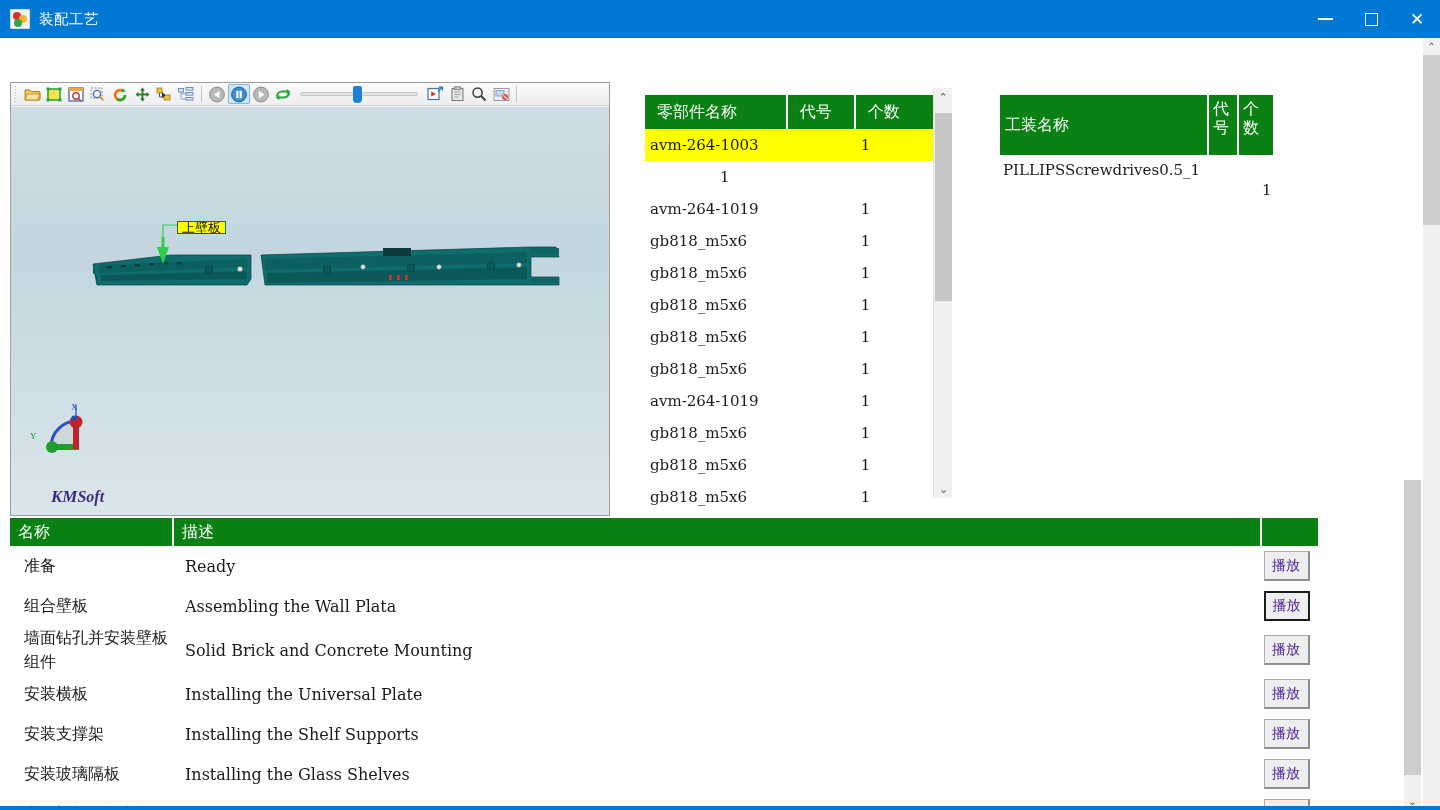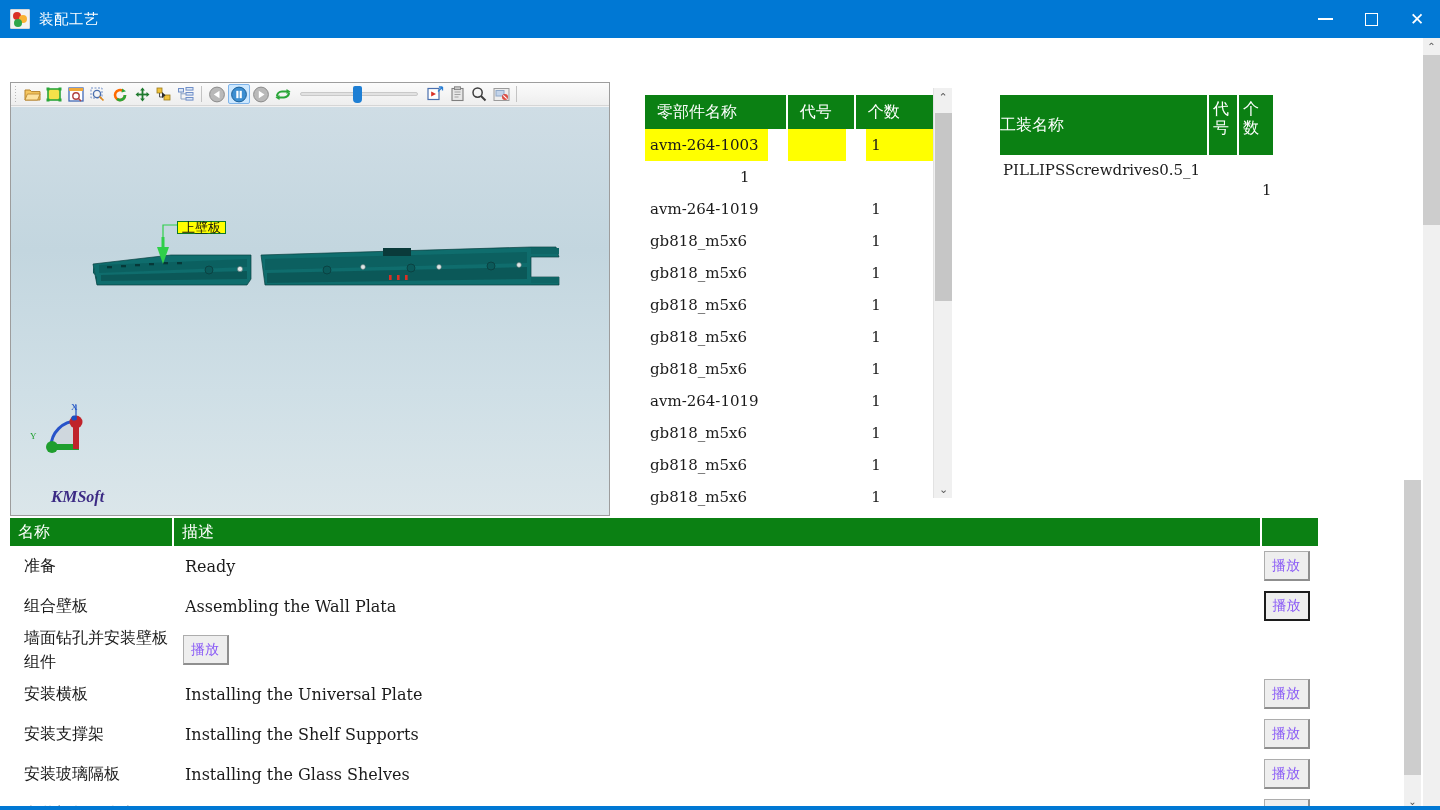--- a/index.html
+++ b/index.html
@@ -81,39 +81,39 @@
     font-family:"DejaVu Sans", sans-serif; white-space:nowrap; line-height:9px;
   }
   .tbl { position:absolute; font-family:"DejaVu Serif", serif; font-size:15px; color:#1a1a1a; }
 
   #parts { left:645px; top:57px; width:288px; }
   #parts .hdr { display:flex; height:34px; }
   #parts .hdr div { background:#0b8013; color:#fff; display:flex; align-items:center;
      padding-left:12px; font-size:16px; font-family:"DejaVu Sans", sans-serif;
      border-right:2px solid #ffffff; }
   #parts .c1 { width:148px; } #parts .c2 { width:70px; } #parts .c3 { width:80px; border-right:none !important;}
-  .prow { display:flex; height:32px; align-items:center;gap:20px; }
+  .prow { display:flex; height:32px; align-items:center; }
   .prow div { padding-left:5px; height:100%; display:flex; align-items:center; }
   .prow .c1 { width:148px; } .prow .c2 { width:70px; } .prow .c3 { width:70px; }
   .prow.sel div { background:#ffff00; }
 
   #partsScroll {
     position:absolute; left:933px; top:50px; width:19px; height:410px; background:#f0f0f0;
     border-left:1px solid #e2e2e2;
   }
   #partsScroll .up, #partsScroll .dn { height:18px; display:flex; align-items:center;
     justify-content:center; color:#5a5a5a; font-size:11px; }
   #partsScroll .thumb { position:absolute; left:1px; width:17px; top:25px; height:188px;
     background:#c6c6c6; }
 
   #tools { left:1000px; top:57px; width:300px; }
   #tools .hdr { display:flex; height:60px; }
   #tools .hdr .th { background:#0b8013; color:#fff; border-right:2px solid #ffffff;
      font-family:"DejaVu Sans", sans-serif; font-size:16px; }
-  #tools .t1 { width:209px; display:flex; align-items:center; }
+  #tools .t1 { width:209px; display:flex; align-items:center; padding-left:5px; }
   #tools .t2 { width:30px; padding:4px 3px 0 4px; line-height:19px; }
   #tools .t3 { width:34px; padding:4px 3px 0 4px; line-height:19px; border-right:none !important;}
   #tools .brow { display:flex; }
   #tools .brow .b1 { width:228px; padding:4px 0 0 3px; line-height:22px; }
   #tools .brow .b2 { width:30px; }
   #tools .brow .b3 { width:34px; padding-top:26px; padding-left:4px;}
 
   
   #steps { position:absolute; left:10px; top:480px; width:1310px; }
   #steps .hdr { display:flex; height:28px; }
@@ -123,21 +123,21 @@
   #steps .h1 { width:164px; } #steps .h2 { width:1088px; } #steps .h3 { width:56px; border-right:none !important;}
   .srow { display:flex; align-items:center; border-bottom:none; }
   .srow .n { width:164px; padding-left:14px; font-size:16px;
      font-family:"DejaVu Sans", sans-serif; color:#1a1a1a; line-height:24px; }
   .srow .d { width:1081px; padding-left:11px; font-size:16px;
      font-family:"DejaVu Serif", serif; color:#1a1a1a; }
   .srow .a { width:63px; display:flex; align-items:center; justify-content:center; }
   .playbtn {
     width:46px; height:30px; background:#eeeeee;
     border:1px solid #adadad; border-bottom:2px solid #8f8f8f; border-right:2px solid #8f8f8f;
-    font-size:14px; font-family:"DejaVu Sans", sans-serif; color:#8b5cf6;
+    font-size:14px; font-family:"DejaVu Sans", sans-serif; color:#4c1d95;
     display:flex; align-items:center; justify-content:center;
   }
   .playbtn.focus { border:2px solid #1c1c1c; }
 
   
   #mainScroll { position:absolute; right:0; top:38px; width:17px; height:772px; background:#f0f0f0; }
   #mainScroll .arr { height:17px; display:flex; align-items:center; justify-content:center;
      color:#505050; font-size:10px; }
   #mainScroll .thumb { position:absolute; left:0; width:17px; top:17px; height:170px; background:#cdcdcd; }
 
@@ -486,20 +486,21 @@
         </div>
         <div class="srow" style="min-height: 40px;">
           <div class="n">组合壁板</div>
           <div class="d">Assembling the Wall Plata</div>
           <div class="a">
             <span class="playbtn focus">播放</span>
           </div>
         </div>
         <div class="srow" style="min-height: 40px;">
           <div class="n">墙面钻孔并安装壁板组件</div>
+          <div class="d">Solid Brick and Concrete Mounting</div>
           <div class="a">
             <span class="playbtn">播放</span>
           </div>
         </div>
         <div class="srow" style="min-height: 40px;">
           <div class="n">安装横板</div>
           <div class="d">Installing the Universal Plate</div>
           <div class="a">
             <span class="playbtn">播放</span>
           </div>

